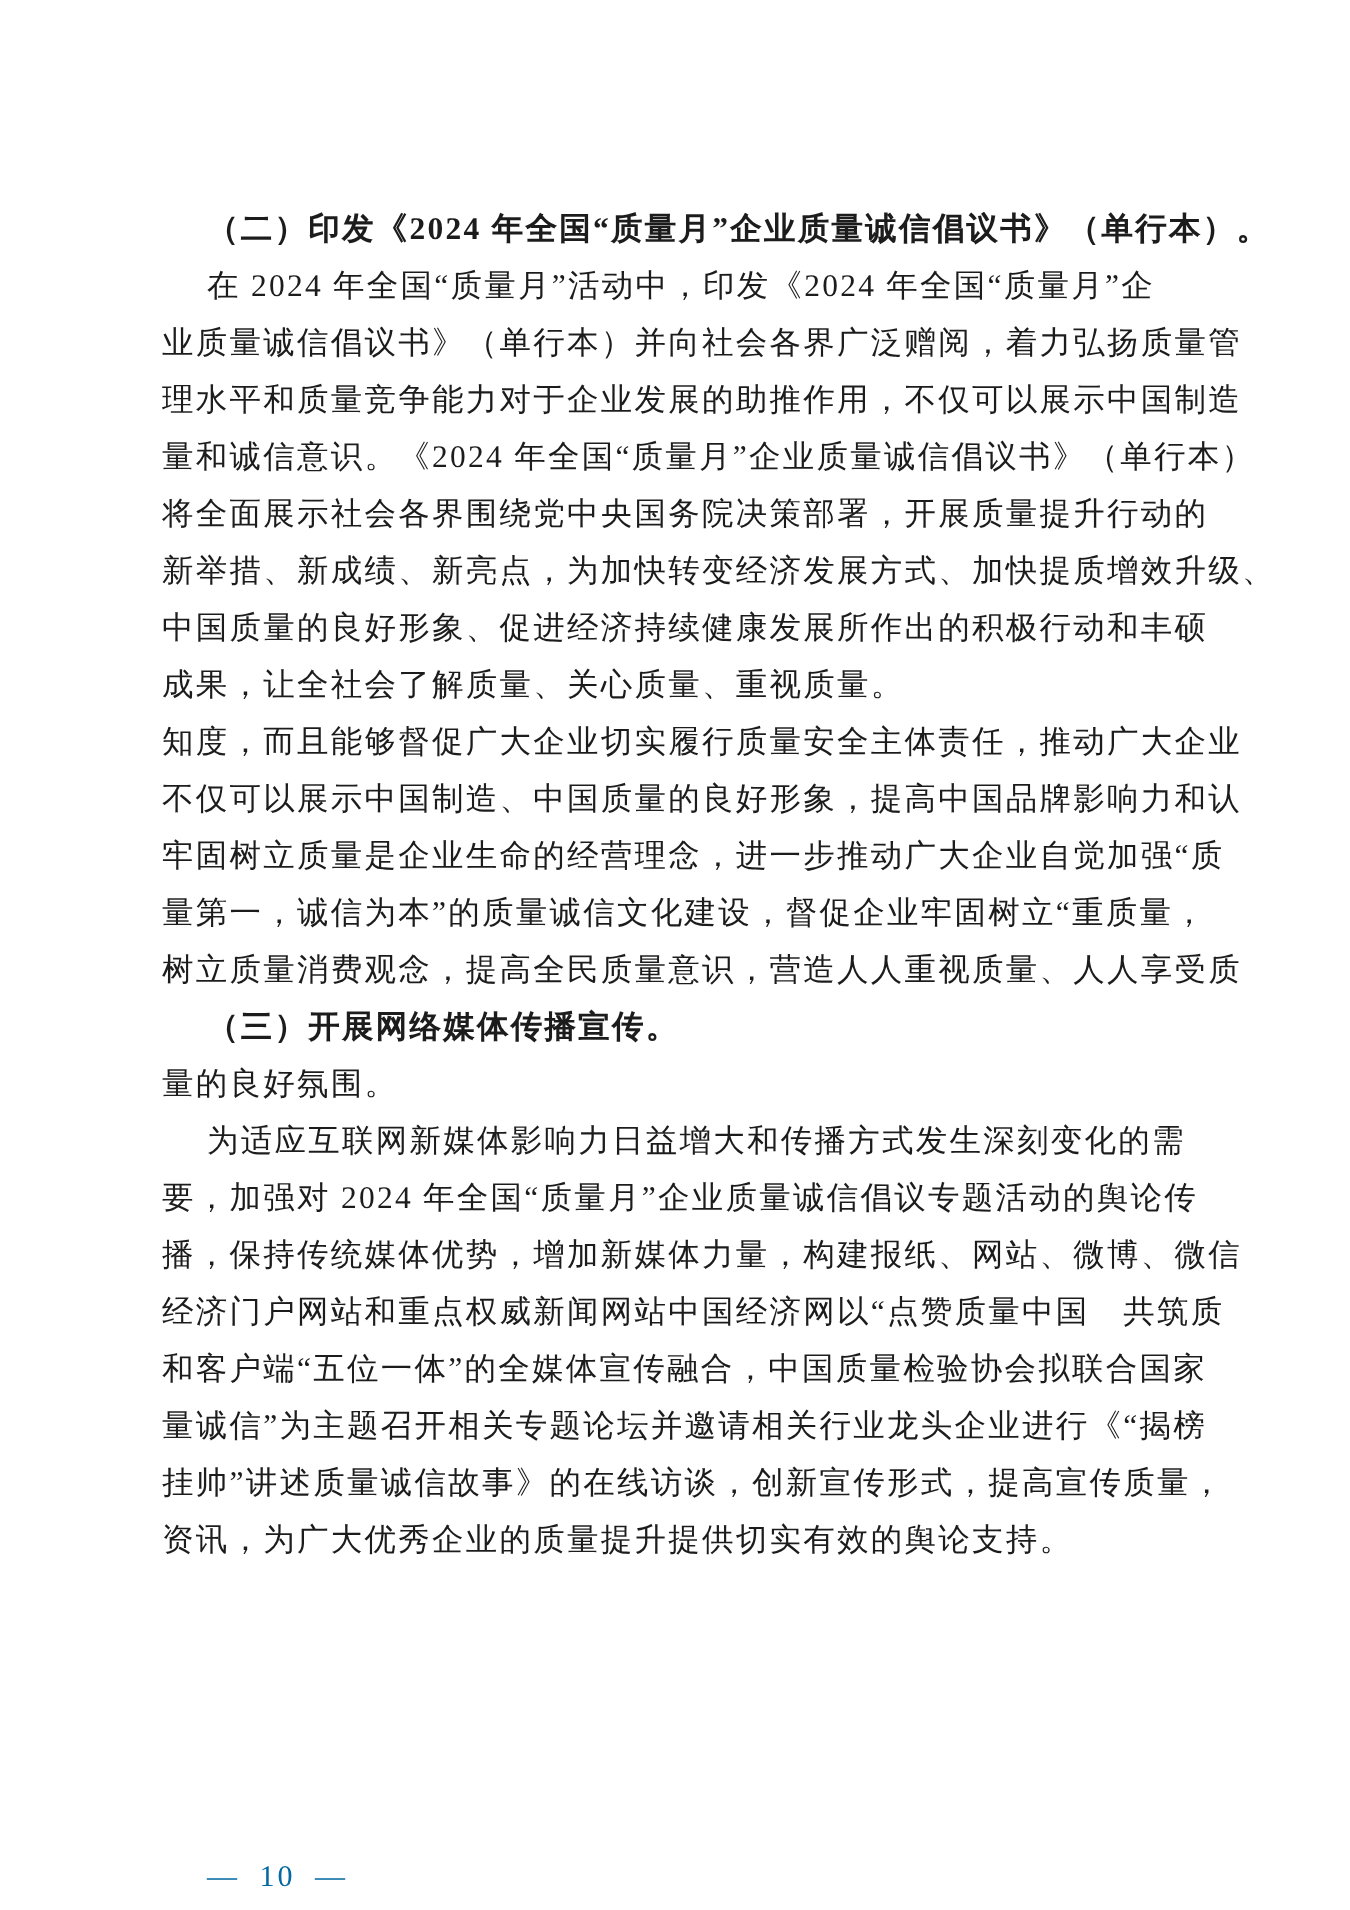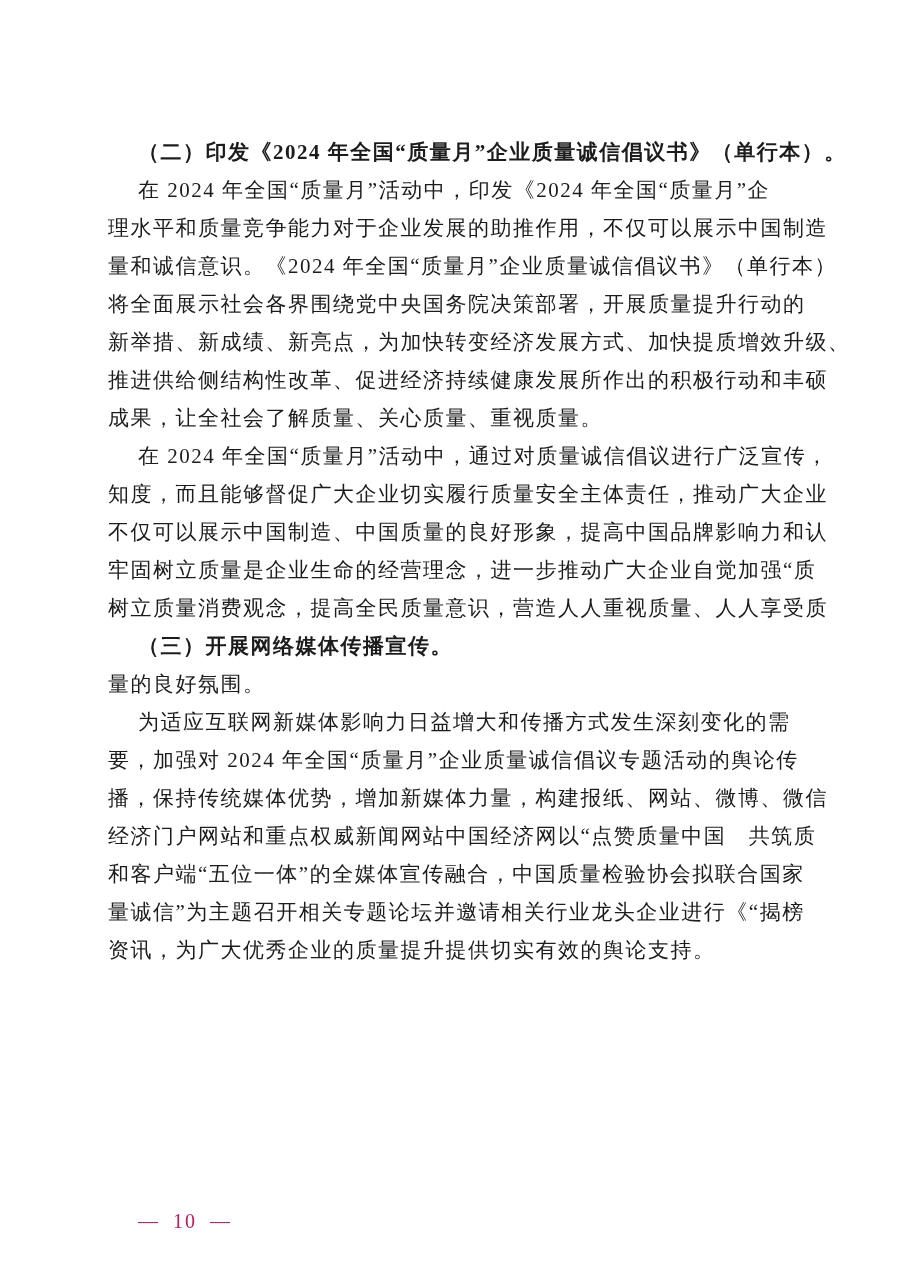--- a/index.html
+++ b/index.html
@@ -31,57 +31,59 @@
   }
   .indent {
     text-indent: 30px;
   }
   .bold {
     font-weight: bold;
   }
   .footer {
     position: absolute;
     left: 138px;
-    top: 1202px;
+    top: 1232px;
     font-size: 20px;
     line-height: 38px;
     letter-spacing: 2px;
     word-spacing: 6px;
-    color: #be185d;
+    color: #0369a1;
   }
 </style>
 </head>
 <body>
 
 <div class="page">
   <div class="content">
 
     <div class="line bold indent">（二）印发《2024 年全国“质量月”企业质量诚信倡议书》（单行本）。</div>
 
     <div class="line indent">在 2024 年全国“质量月”活动中，印发《2024 年全国“质量月”企</div>
+    <div class="line">业质量诚信倡议书》（单行本）并向社会各界广泛赠阅，着力弘扬质量管</div>
     <div class="line">理水平和质量竞争能力对于企业发展的助推作用，不仅可以展示中国制造</div>
     <div class="line">量和诚信意识。《2024 年全国“质量月”企业质量诚信倡议书》（单行本）</div>
     <div class="line">将全面展示社会各界围绕党中央国务院决策部署，开展质量提升行动的</div>
     <div class="line">新举措、新成绩、新亮点，为加快转变经济发展方式、加快提质增效升级、</div>
-    <div class="line">推进供给侧结构性改革、促进经济持续健康发展所作出的积极行动和丰硕</div>
+    <div class="line">中国质量的良好形象、促进经济持续健康发展所作出的积极行动和丰硕</div>
     <div class="line">成果，让全社会了解质量、关心质量、重视质量。</div>
 
-    <div class="line indent">在 2024 年全国“质量月”活动中，通过对质量诚信倡议进行广泛宣传，</div>
     <div class="line">知度，而且能够督促广大企业切实履行质量安全主体责任，推动广大企业</div>
     <div class="line">不仅可以展示中国制造、中国质量的良好形象，提高中国品牌影响力和认</div>
     <div class="line">牢固树立质量是企业生命的经营理念，进一步推动广大企业自觉加强“质</div>
+    <div class="line">量第一，诚信为本”的质量诚信文化建设，督促企业牢固树立“重质量，</div>
     <div class="line">树立质量消费观念，提高全民质量意识，营造人人重视质量、人人享受质</div>
     <div class="line bold indent">（三）开展网络媒体传播宣传。</div>
 
     <div class="line">量的良好氛围。</div>
 
     <div class="line indent">为适应互联网新媒体影响力日益增大和传播方式发生深刻变化的需</div>
     <div class="line">要，加强对 2024 年全国“质量月”企业质量诚信倡议专题活动的舆论传</div>
     <div class="line">播，保持传统媒体优势，增加新媒体力量，构建报纸、网站、微博、微信</div>
     <div class="line">经济门户网站和重点权威新闻网站中国经济网以“点赞质量中国　共筑质</div>
     <div class="line">和客户端“五位一体”的全媒体宣传融合，中国质量检验协会拟联合国家</div>
     <div class="line">量诚信”为主题召开相关专题论坛并邀请相关行业龙头企业进行《“揭榜</div>
+    <div class="line">挂帅”讲述质量诚信故事》的在线访谈，创新宣传形式，提高宣传质量，</div>
     <div class="line">资讯，为广大优秀企业的质量提升提供切实有效的舆论支持。</div>
 
   </div>
 
   <div class="footer">— 10 —</div>
 </div>
 
 </body></html>

